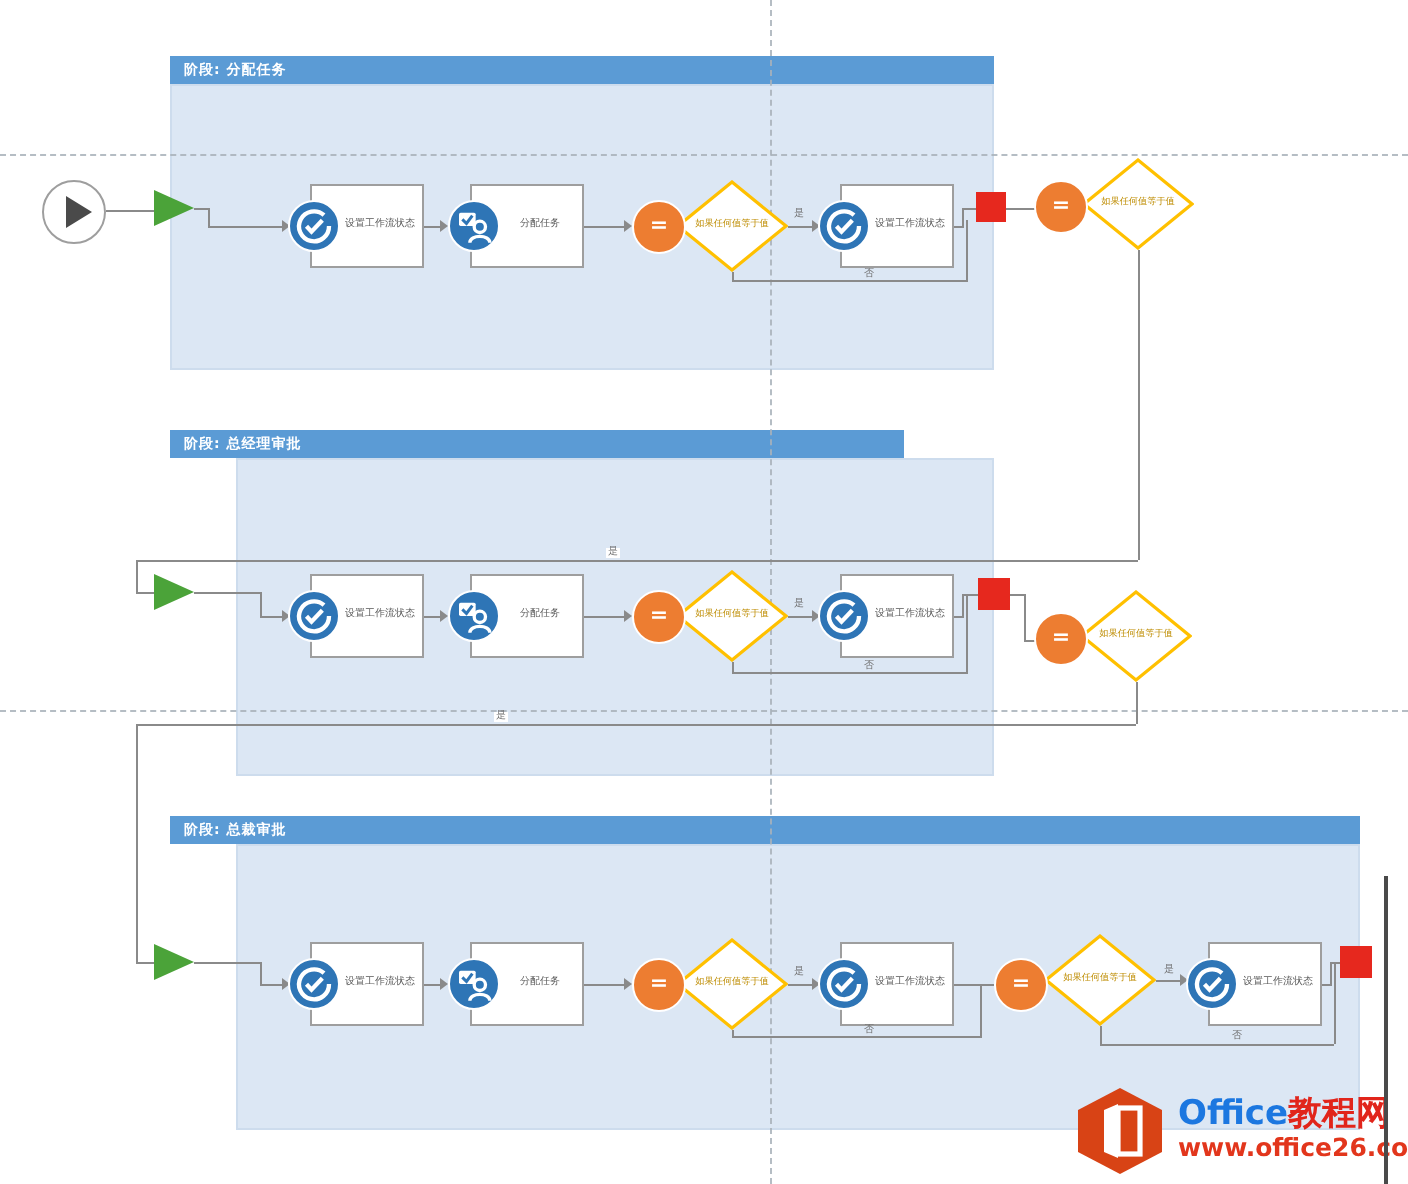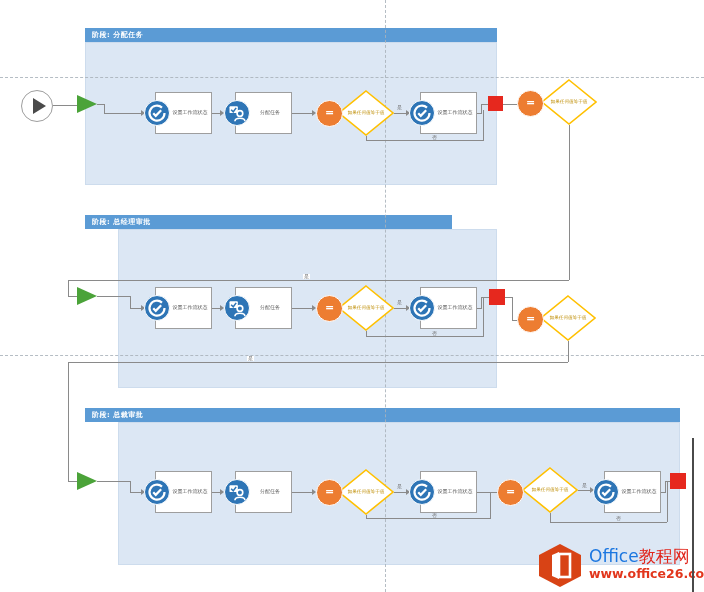--- a/index.html
+++ b/index.html
@@ -34,21 +34,21 @@
   .hl{position:absolute;height:1px;background:#8a8a8a;z-index:2;}
   .vl{position:absolute;width:1px;background:#8a8a8a;z-index:2;}
   .arr{position:absolute;width:0;height:0;border-top:3px solid transparent;border-bottom:3px solid transparent;
        border-left:4px solid #8a8a8a;z-index:2;}
   .lbl{position:absolute;font-size:5px;line-height:1;color:#6f6f6f;z-index:6;padding:0 1px;}
   .lbl.on-blue{background:#DCE7F4;}
   .lbl.on-white{background:#ffffff;}
   
   .wm{position:absolute;left:534px;top:541px;width:168px;height:48px;z-index:8;}
   .wm-hex{position:absolute;left:2px;top:2px;}
-  .wm-title{position:absolute;left:55px;top:4px;font-size:17px;font-weight:normal;white-space:nowrap;}
+  .wm-title{position:absolute;left:55px;top:4px;font-size:17px;font-weight:bold;white-space:nowrap;}
   .wm-title .en{color:#1C77E0;}
   .wm-title .cn{color:#E1251B;}
   .wm-url{position:absolute;left:55px;top:25px;font-size:12.5px;font-weight:bold;color:#E2361C;white-space:nowrap;}
   .edge-line{position:absolute;left:692px;top:438px;width:2px;height:154px;background:#4a4a4a;z-index:9;}
 </style>
 </head>
 <body>
 
 <div class="canvas">
 

